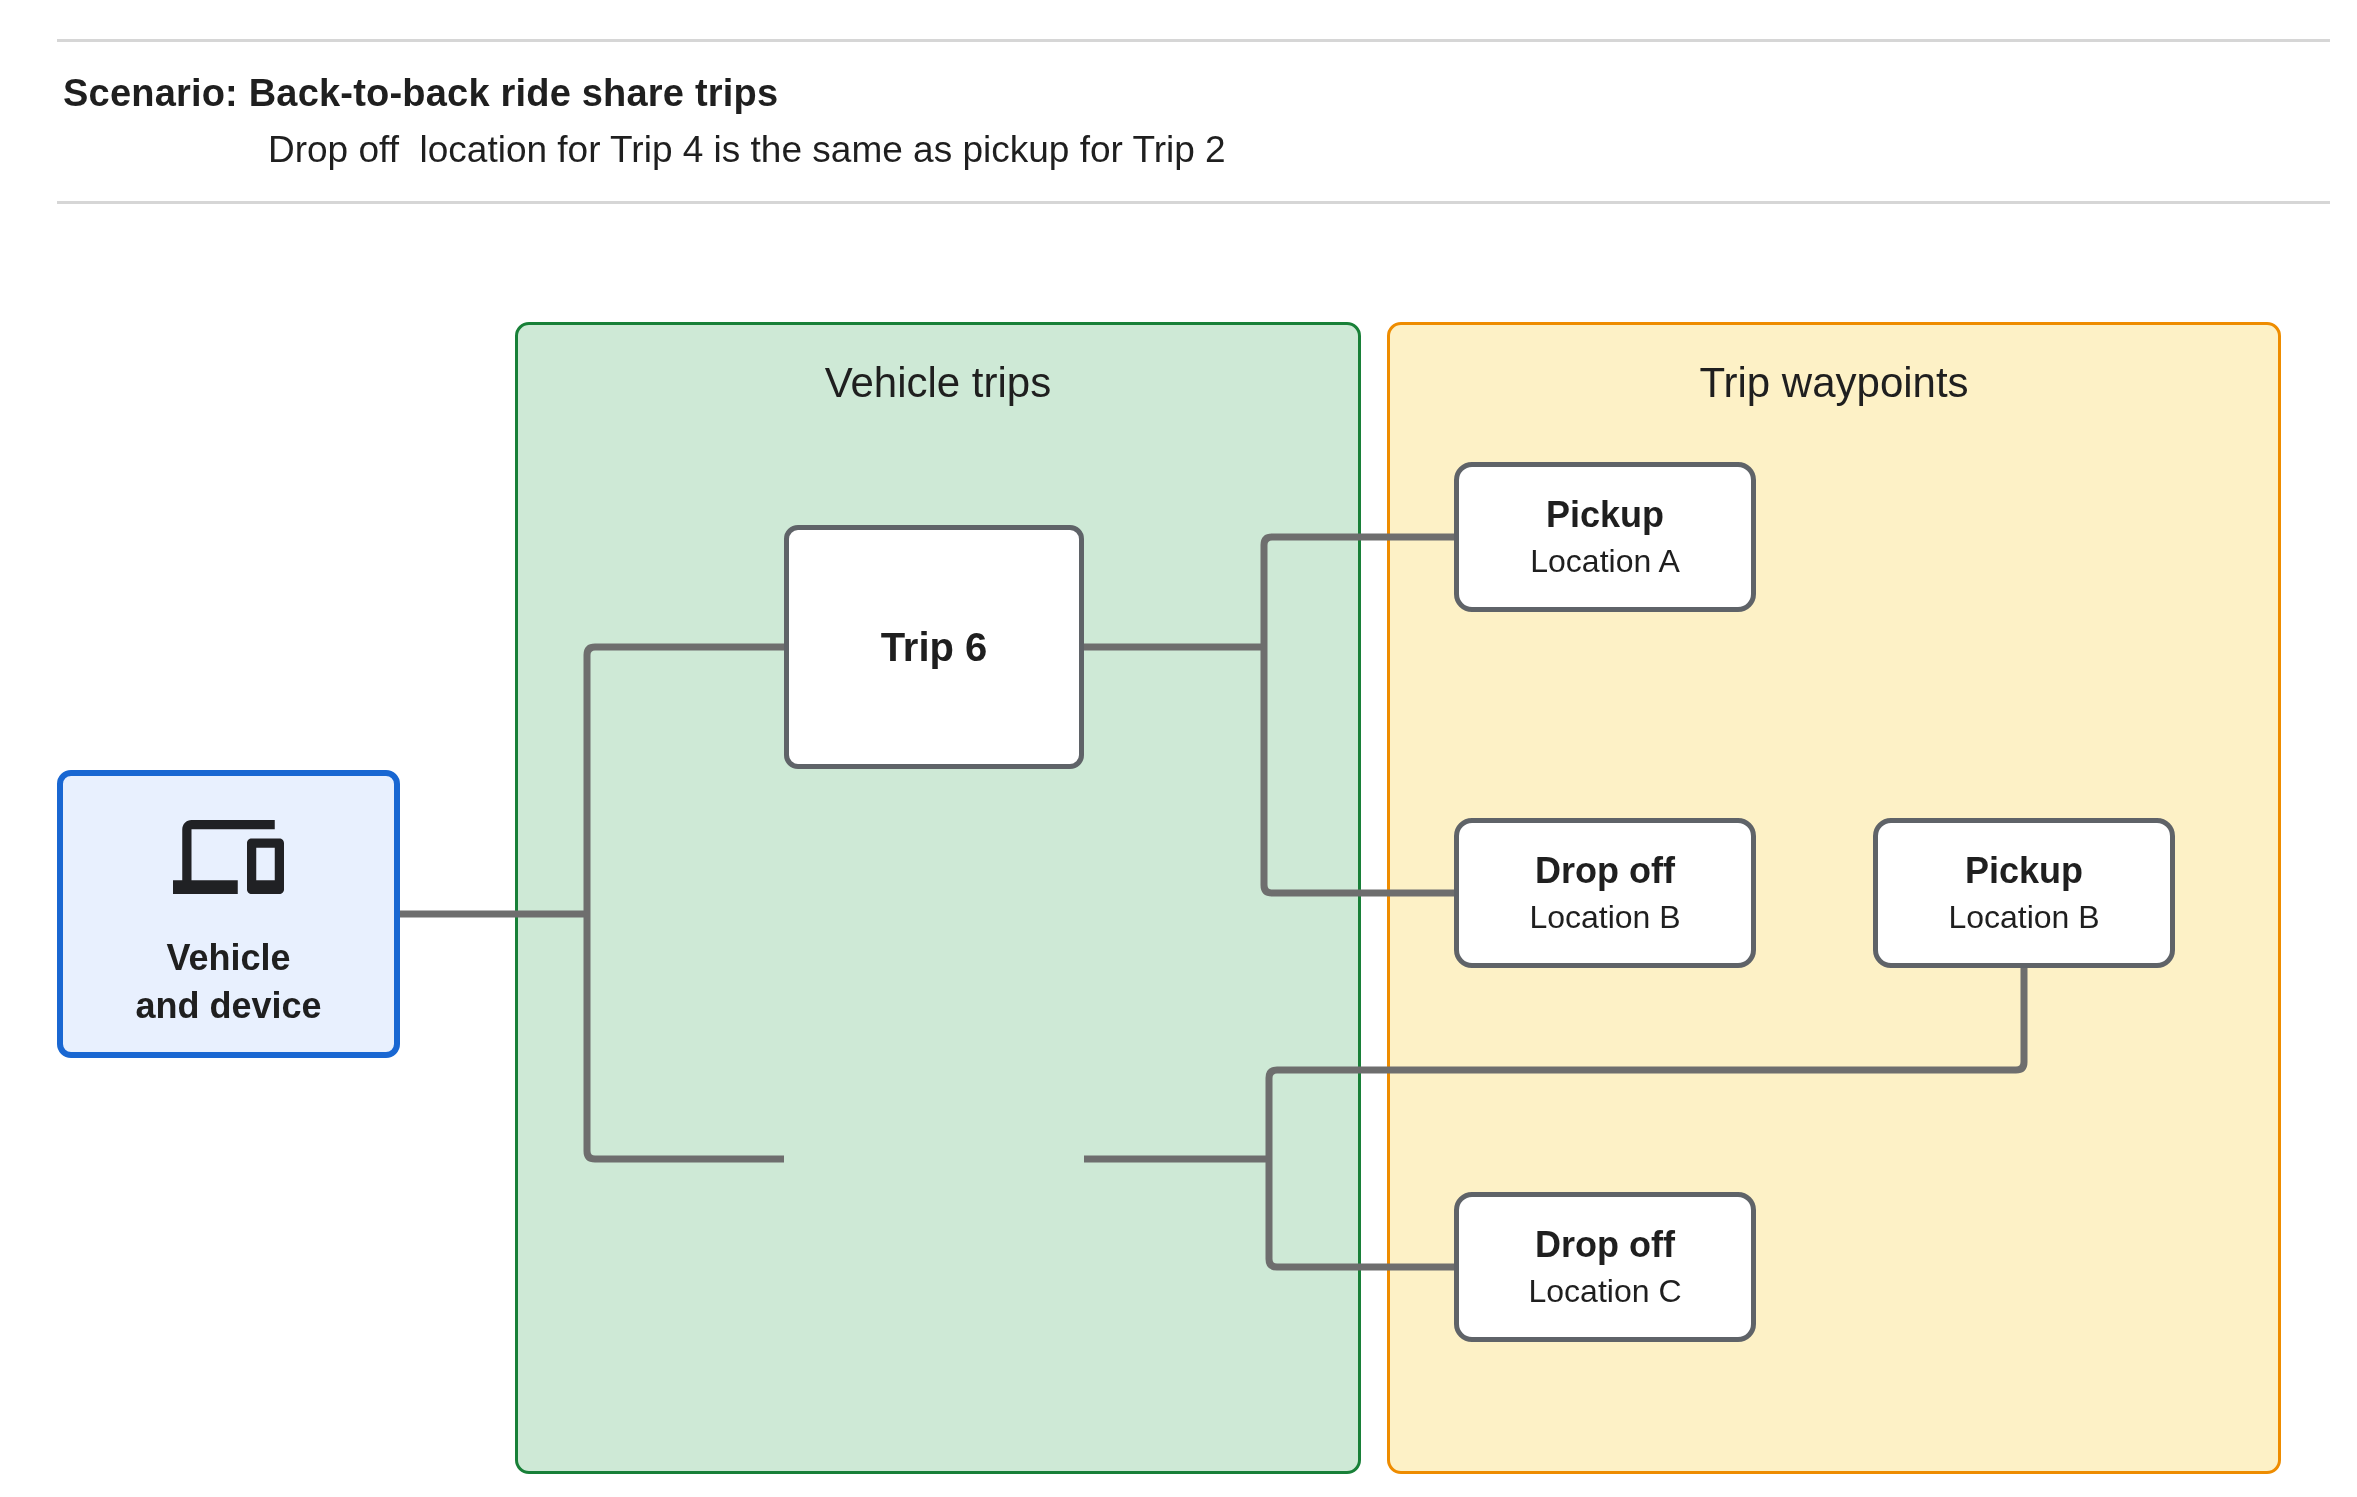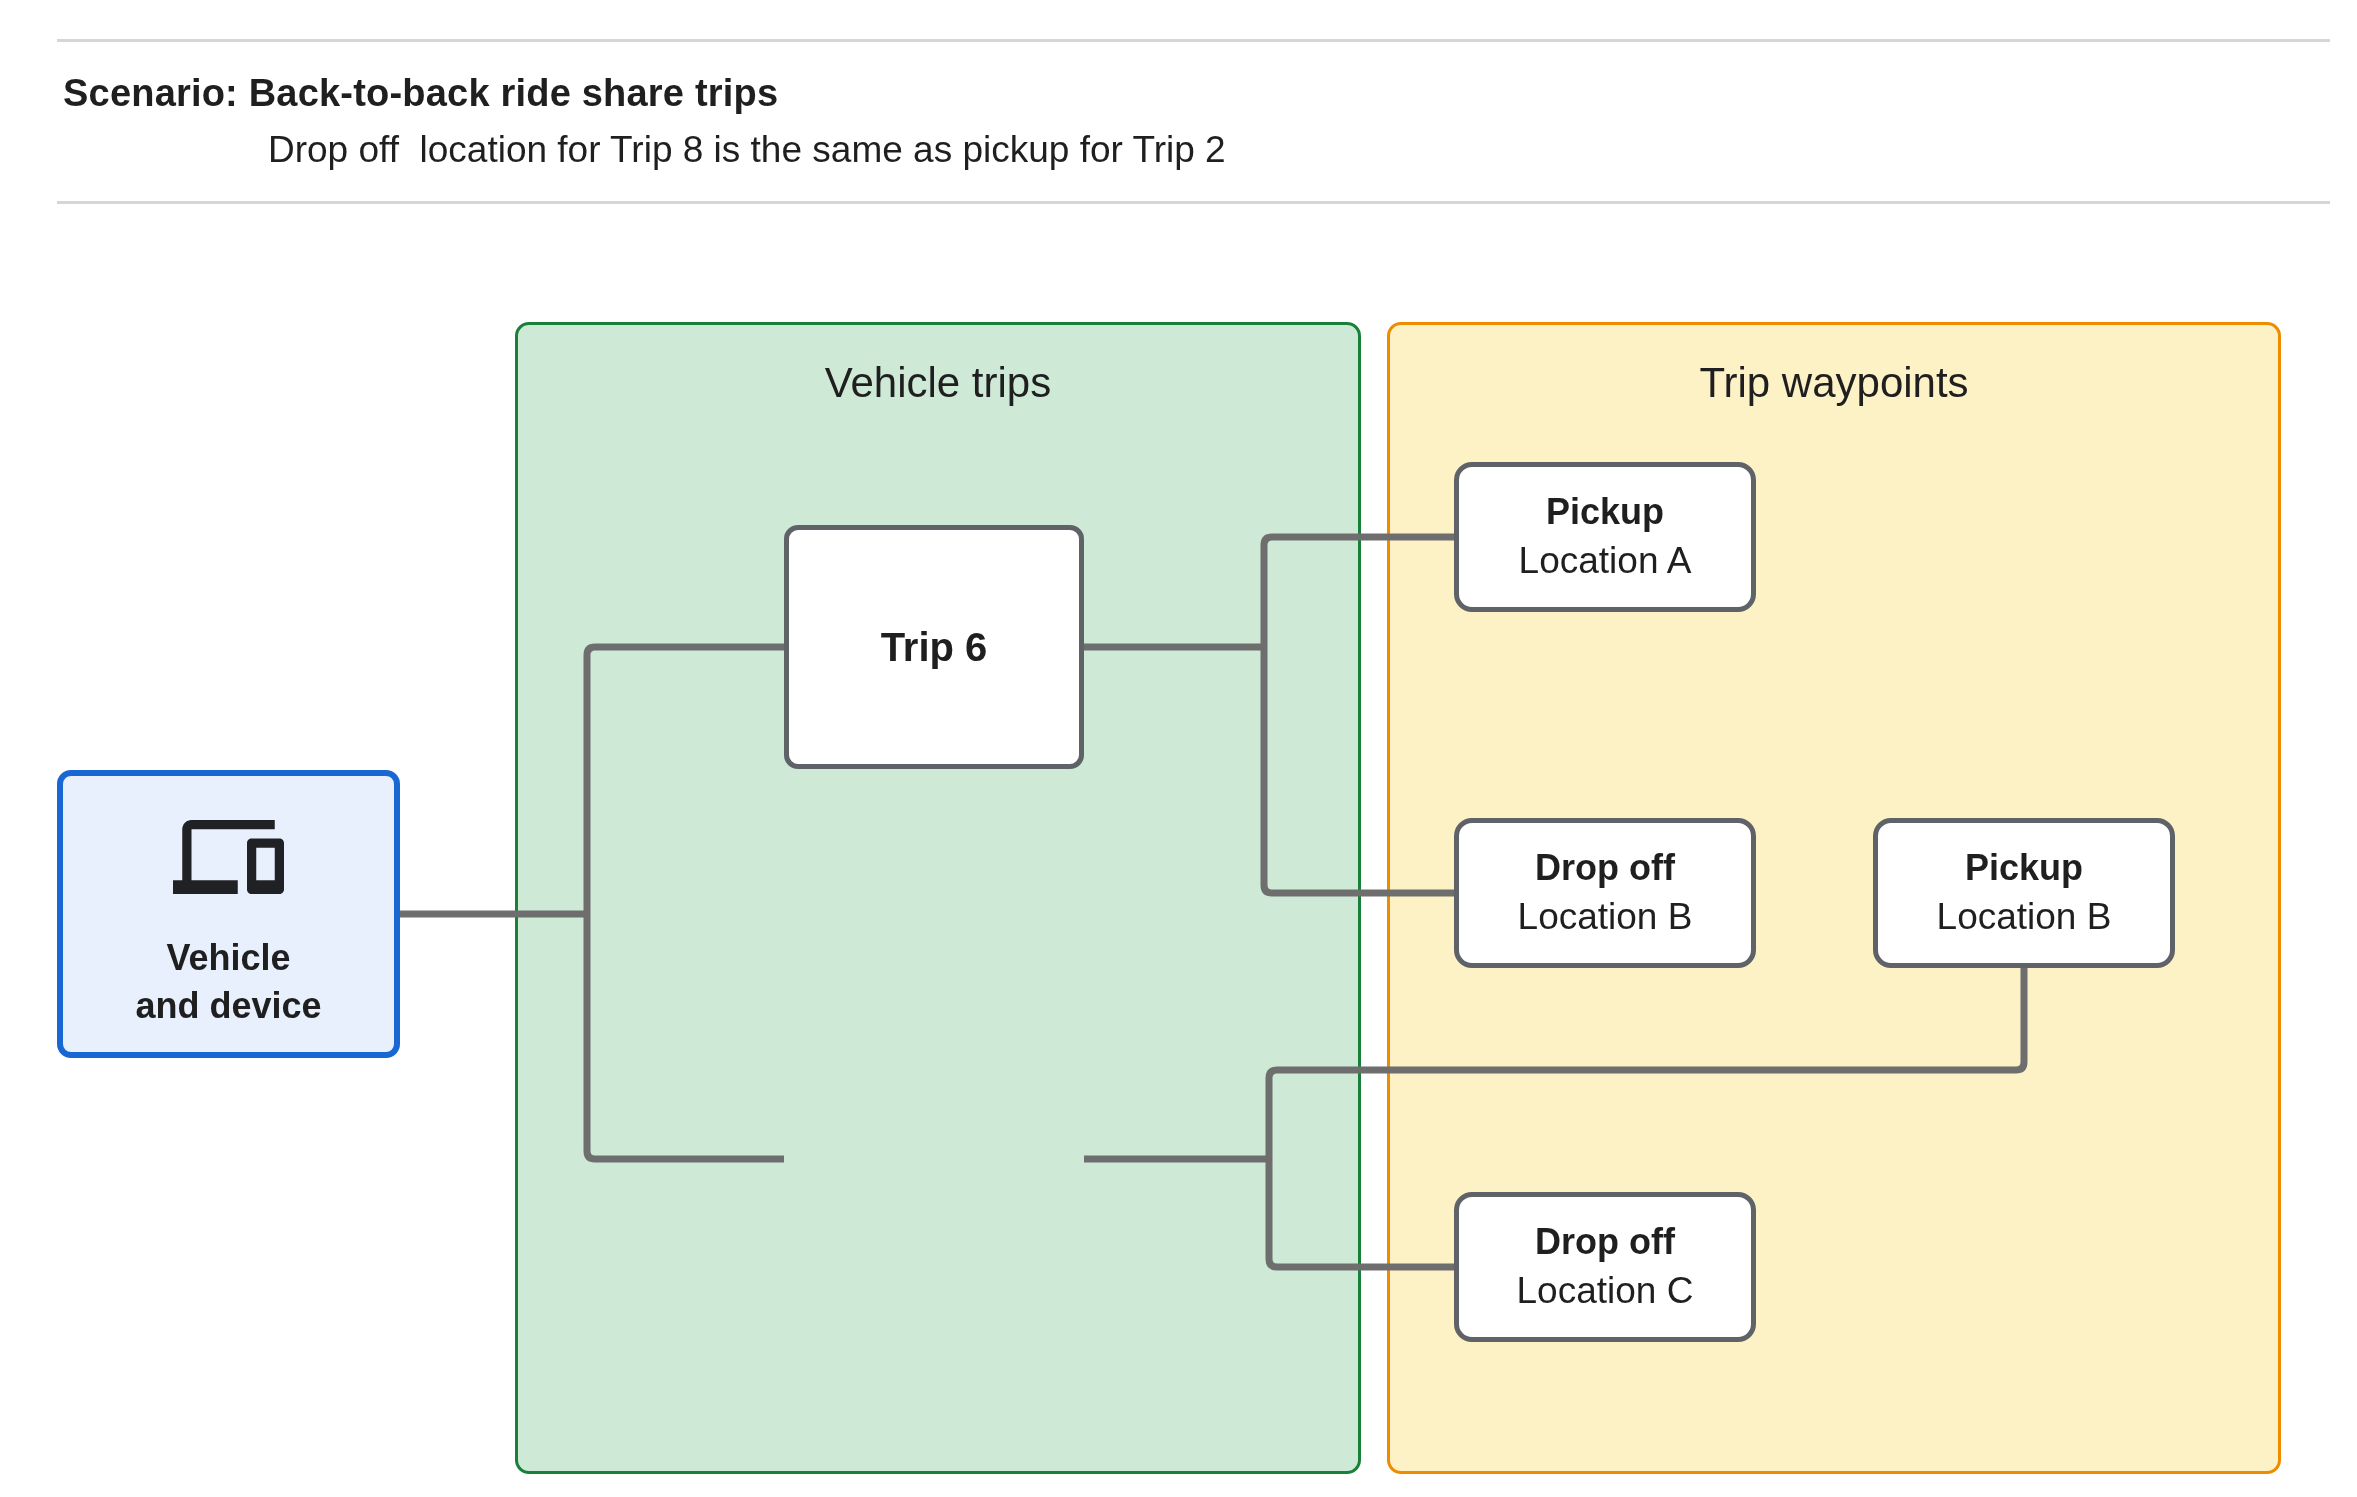--- a/index.html
+++ b/index.html
@@ -129,35 +129,35 @@
   }
   #trip-1-node { top: 525px; }
   #trip-2-node { top: 1037px; }
 
   .waypoint-node {
     width: 302px;
     height: 150px;
     border-radius: 18px;
   }
   .wp-title { font-size: 36px; font-weight: 700; line-height: 1.2; }
-  .wp-subtitle { font-size: 37px; font-weight: 400; line-height: 1.2; margin-top: 6px; text-align: right; }
+  .wp-subtitle { font-size: 32px; font-weight: 400; line-height: 1.2; margin-top: 6px; text-align: right; }
 
   #waypoint-pickup-a  { left: 1443px; top: 462px; }
   #waypoint-dropoff-b { left: 1443px; top: 818px; }
   #waypoint-pickup-b  { left: 1862px; top: 818px; }
   #waypoint-dropoff-c { left: 1443px; top: 1192px; }
 </style>
 </head>
 <body>
 
 <div id="canvas">
 
   <div class="rule" id="rule-top"></div>
   <div id="scenario-title">Scenario: Back-to-back ride share trips</div>
-  <div id="scenario-subtitle">Drop off  location for Trip 8 is the same as pickup for Trip 2</div>
+  <div id="scenario-subtitle">Drop off  location for Trip 4 is the same as pickup for Trip 2</div>
   <div class="rule" id="rule-header"></div>
 
   <div class="panel" id="panel-current-trips">
     <div class="panel-title">Vehicle trips</div>
   </div>
 
   <div class="panel" id="panel-trip-waypoints">
     <div class="panel-title">Trip waypoints</div>
   </div>
 

